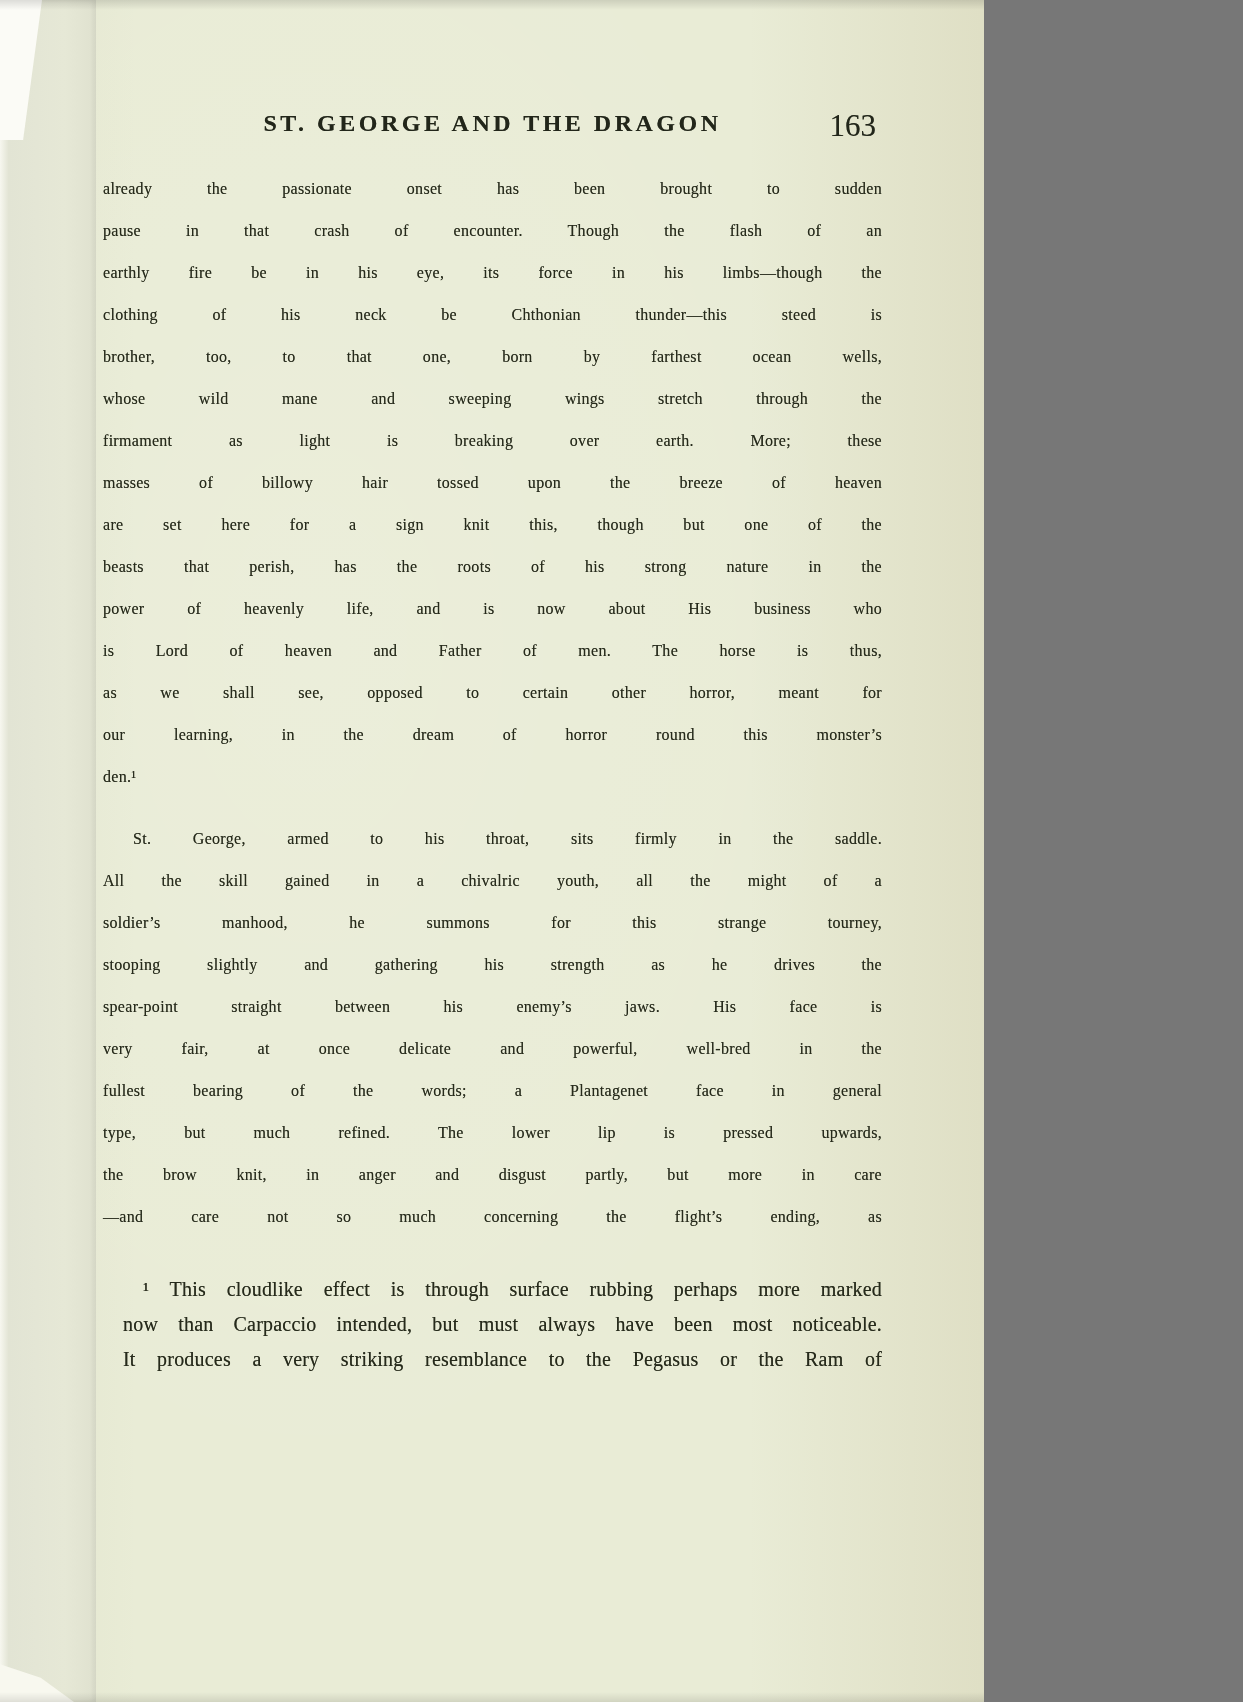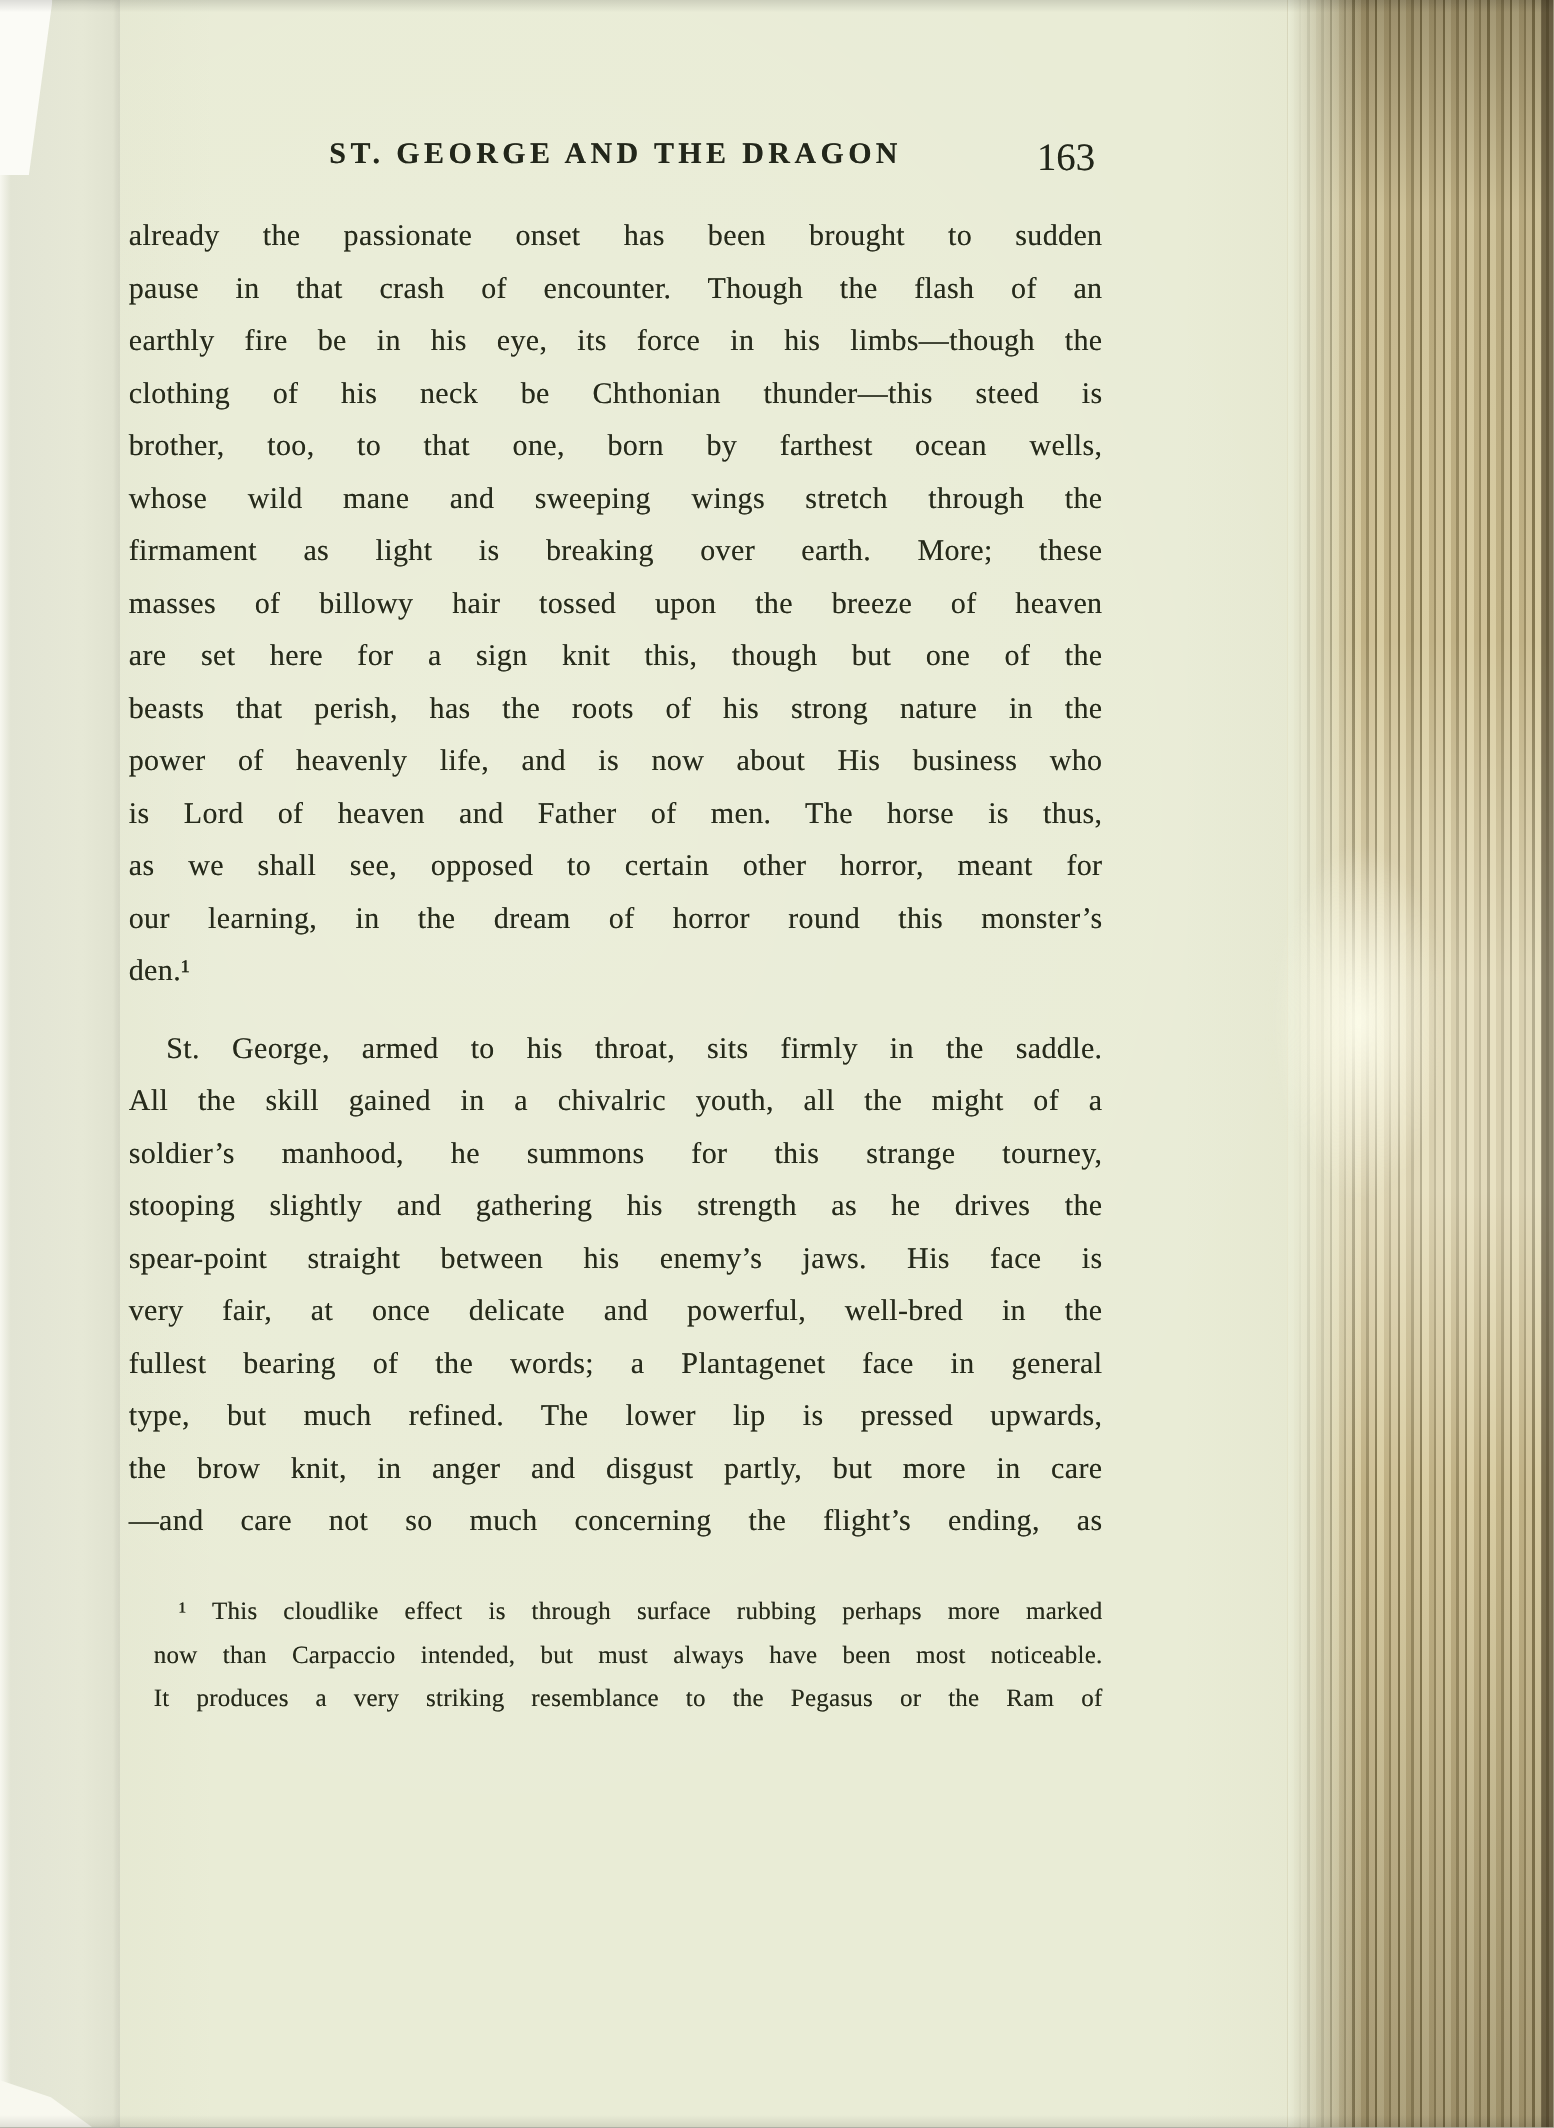--- a/index.html
+++ b/index.html
@@ -1,18 +1,18 @@
 <!DOCTYPE html>
 <html><head>
 <meta charset="utf-8">
 <style>
   html,body{margin:0;padding:0;background:#777;}
   .scan{
     position:relative;
-    width:1243px;height:1702px;
+    width:984px;height:1702px;
     overflow:hidden;
     background:#e9ecd6;
     font-family:"Liberation Serif","DejaVu Serif",serif;
   }
   .scan::before{
     content:"";position:absolute;left:0;top:0;right:0;height:10px;
     background:linear-gradient(rgba(0,0,0,0.12),rgba(0,0,0,0));z-index:6;pointer-events:none;
   }
   .scan::after{
     content:"";position:absolute;left:0;bottom:0;right:0;height:10px;
@@ -77,21 +77,21 @@
     position:absolute;left:50%;transform:translateX(-50%);
     font-weight:bold;font-size:24px;letter-spacing:3.5px;white-space:nowrap;
     color:#22261a;text-shadow:0 0 0.5px rgba(34,38,26,0.55);
   }
   .page-number{
     position:absolute;right:6px;top:-2px;
     font-size:31px;color:#22261a;text-shadow:0 0 0.5px rgba(34,38,26,0.5);
   }
   .body-text{
     position:absolute;top:168px;left:0;width:100%;
-    font-size:24px;letter-spacing:0.3px;word-spacing:1px;
+    font-size:16px;letter-spacing:0.3px;word-spacing:1px;
     text-shadow:0 0 0.5px rgba(38,42,27,0.55);
   }
   .body-text .line{line-height:42px;}
   .para + .para{margin-top:20px;}
   .line{
     text-align:justify;
     text-align-last:justify;
     white-space:normal;
   }
   .line.no-just{text-align-last:left;}

